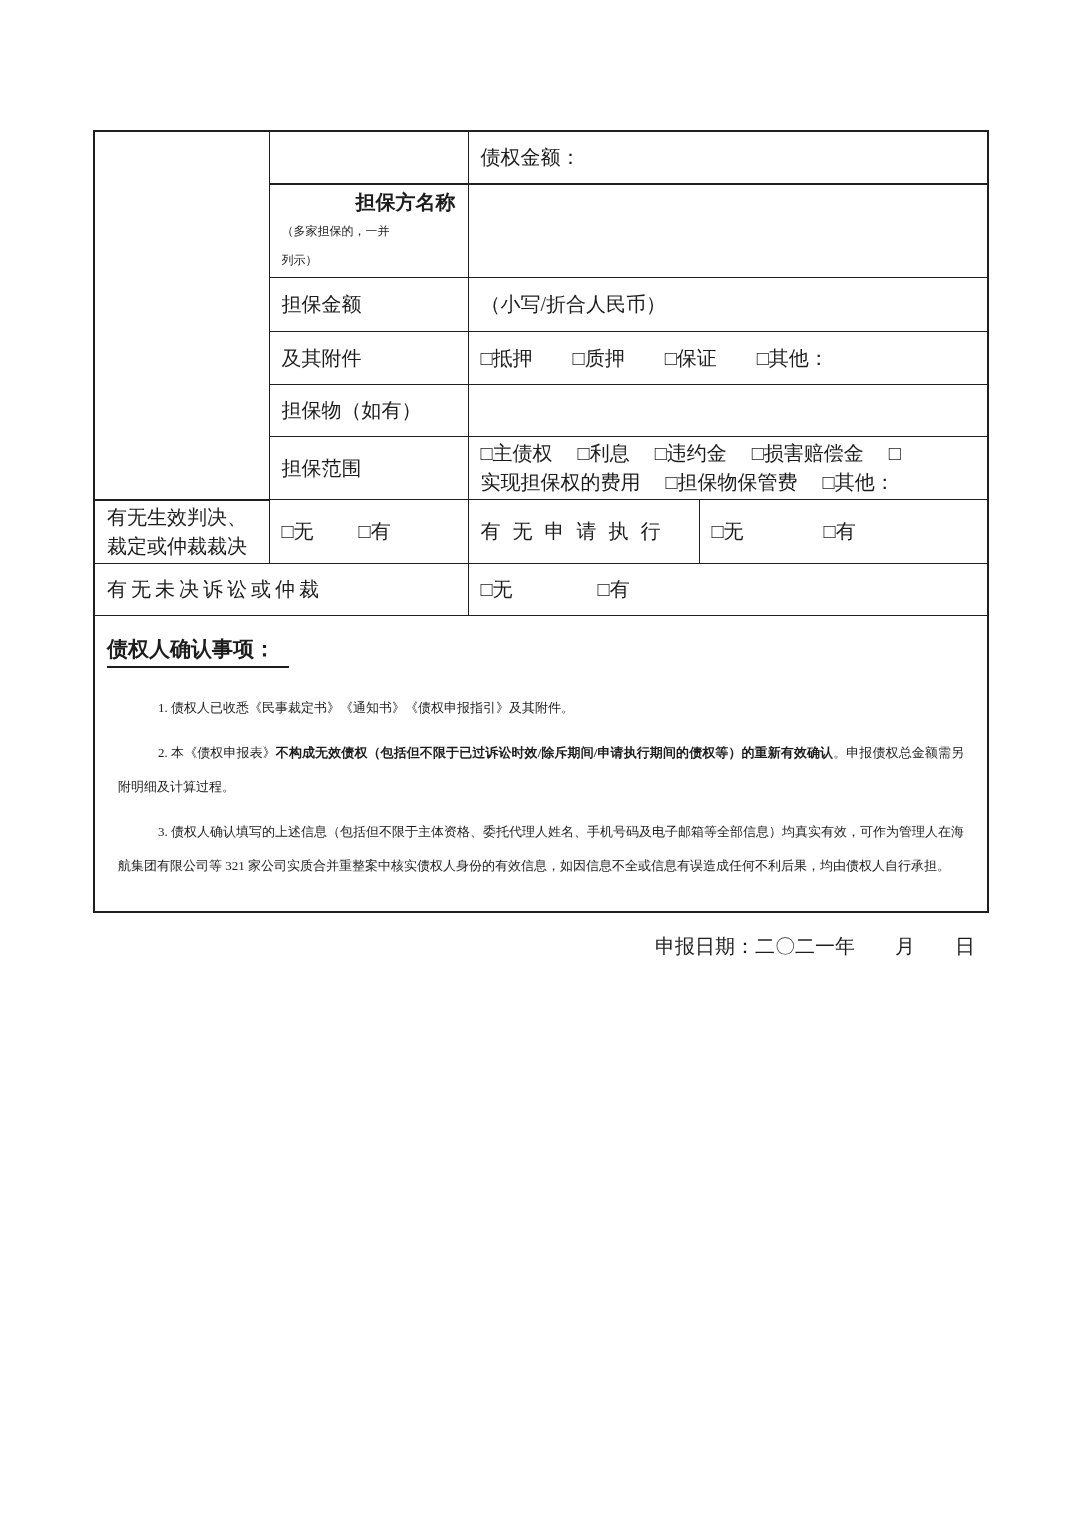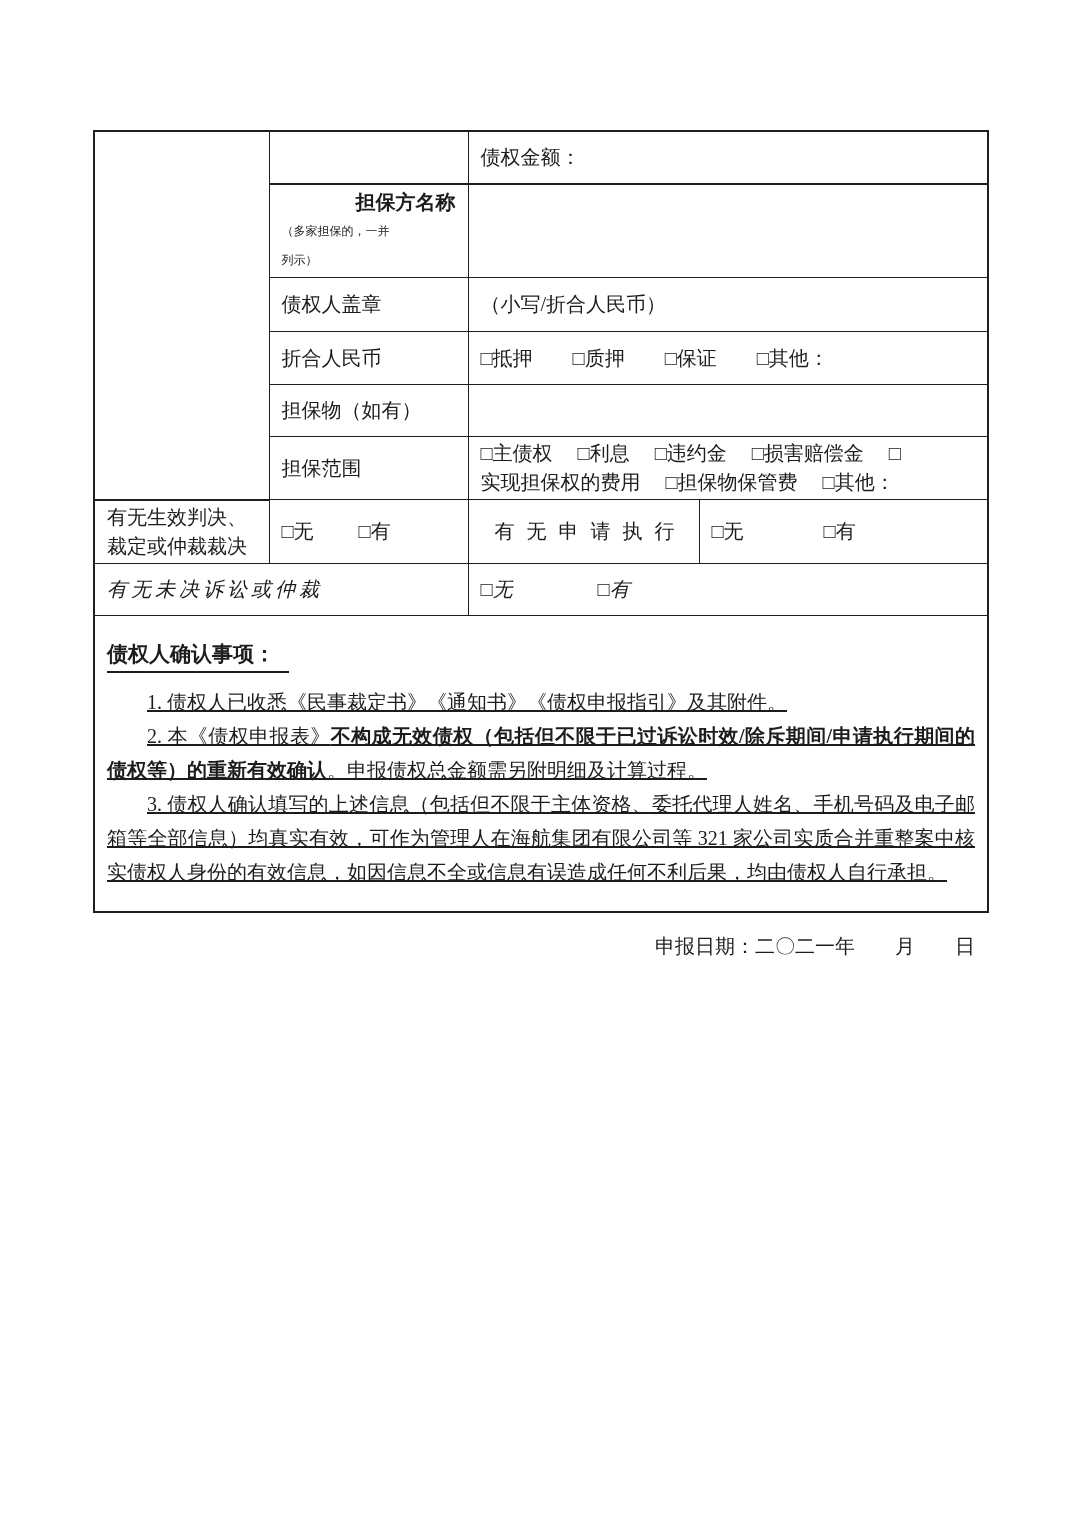--- a/index.html
+++ b/index.html
@@ -26,50 +26,49 @@
     vertical-align:middle;
     overflow:hidden;
   }
   tr.r1 td{height:47px;}
   tr.r2 td{height:83px;}
   tr.r3 td{height:49px;}
   tr.r4 td{height:48px;}
   tr.r5 td{height:47px;}
   tr.r6 td{height:55px;}
   tr.r7 td{height:54px;}
-  tr.r8 td{height:47px;font-style:italic;}
+  tr.r8 td{height:47px;}
   tr.r9 td{height:291px;}
   tr.r1 td{border-bottom-width:2px;}
   td.claim-amount-cell{vertical-align:top;padding-top:7px;padding-left:14px;margin-left:44px;}
   td.value-cell{padding-left:14px;}
   td.top-cell{vertical-align:top;padding-top:6px;}
   .label-title{font-weight:bold;display:block;line-height:30px;text-align:right;}
   .label-note{display:block;font-size:12px;line-height:29px;}
   .line{display:block;white-space:nowrap;}
-  td.exec-cell{text-align:right;letter-spacing:12px;padding-left:0;padding-right:0;}
+  td.exec-cell{text-align:left;letter-spacing:12px;padding-left:0;padding-right:0;}
   td.opt-right{padding-left:44px;}
   td.opt-wide{padding-left:36px;}
   td.pending-label{letter-spacing:4px;}
   td.confirm-cell{vertical-align:top;padding:24px 12px 0 12px;}
   .confirm-heading{
     display:inline-block;
     font-weight:bold;
     font-size:21px;
     line-height:34px;
     border-bottom:2px solid #1c1c1c;
     padding-right:14px;
     margin-bottom:12px;
   }
   .confirm-para{
-    font-size:20px;
+    font-size:13px;
     line-height:34px;
     text-align:justify;
     text-indent:40px;
-    margin:0;
-    text-decoration:underline;
+    margin:11px;
   }
   .bold{font-weight:bold;}
   .signature-block{
     position:absolute;left:165px;top:901px;
     font-size:20px;line-height:30px;
     white-space:nowrap;
   }
   .date-line{
     position:absolute;left:626px;top:931px;
     font-size:20px;line-height:30px;
@@ -103,30 +102,30 @@
       <td class="top-cell">
         <span class="label-title">担保方名称</span>
         <span class="label-note">（多家担保的，一并</span>
         <span class="label-note">列示）</span>
       </td>
       <td colspan="2"></td>
     </tr>
 
     <tr class="r3">
       <td>
-        <span>债权人盖章</span>
+        <span>担保金额</span>
       </td>
       <td colspan="2" class="value-cell">
         <span>（小写/折合人民币）</span>
       </td>
     </tr>
 
     <tr class="r4">
       <td>
-        <span>折合人民币</span>
+        <span>及其附件</span>
       </td>
       <td colspan="2" class="value-cell">
         <span class="line">□抵押　　□质押　　□保证　　□其他：</span>
       </td>
     </tr>
 
     <tr class="r5">
       <td>
         <span>担保物（如有）</span>
       </td>

